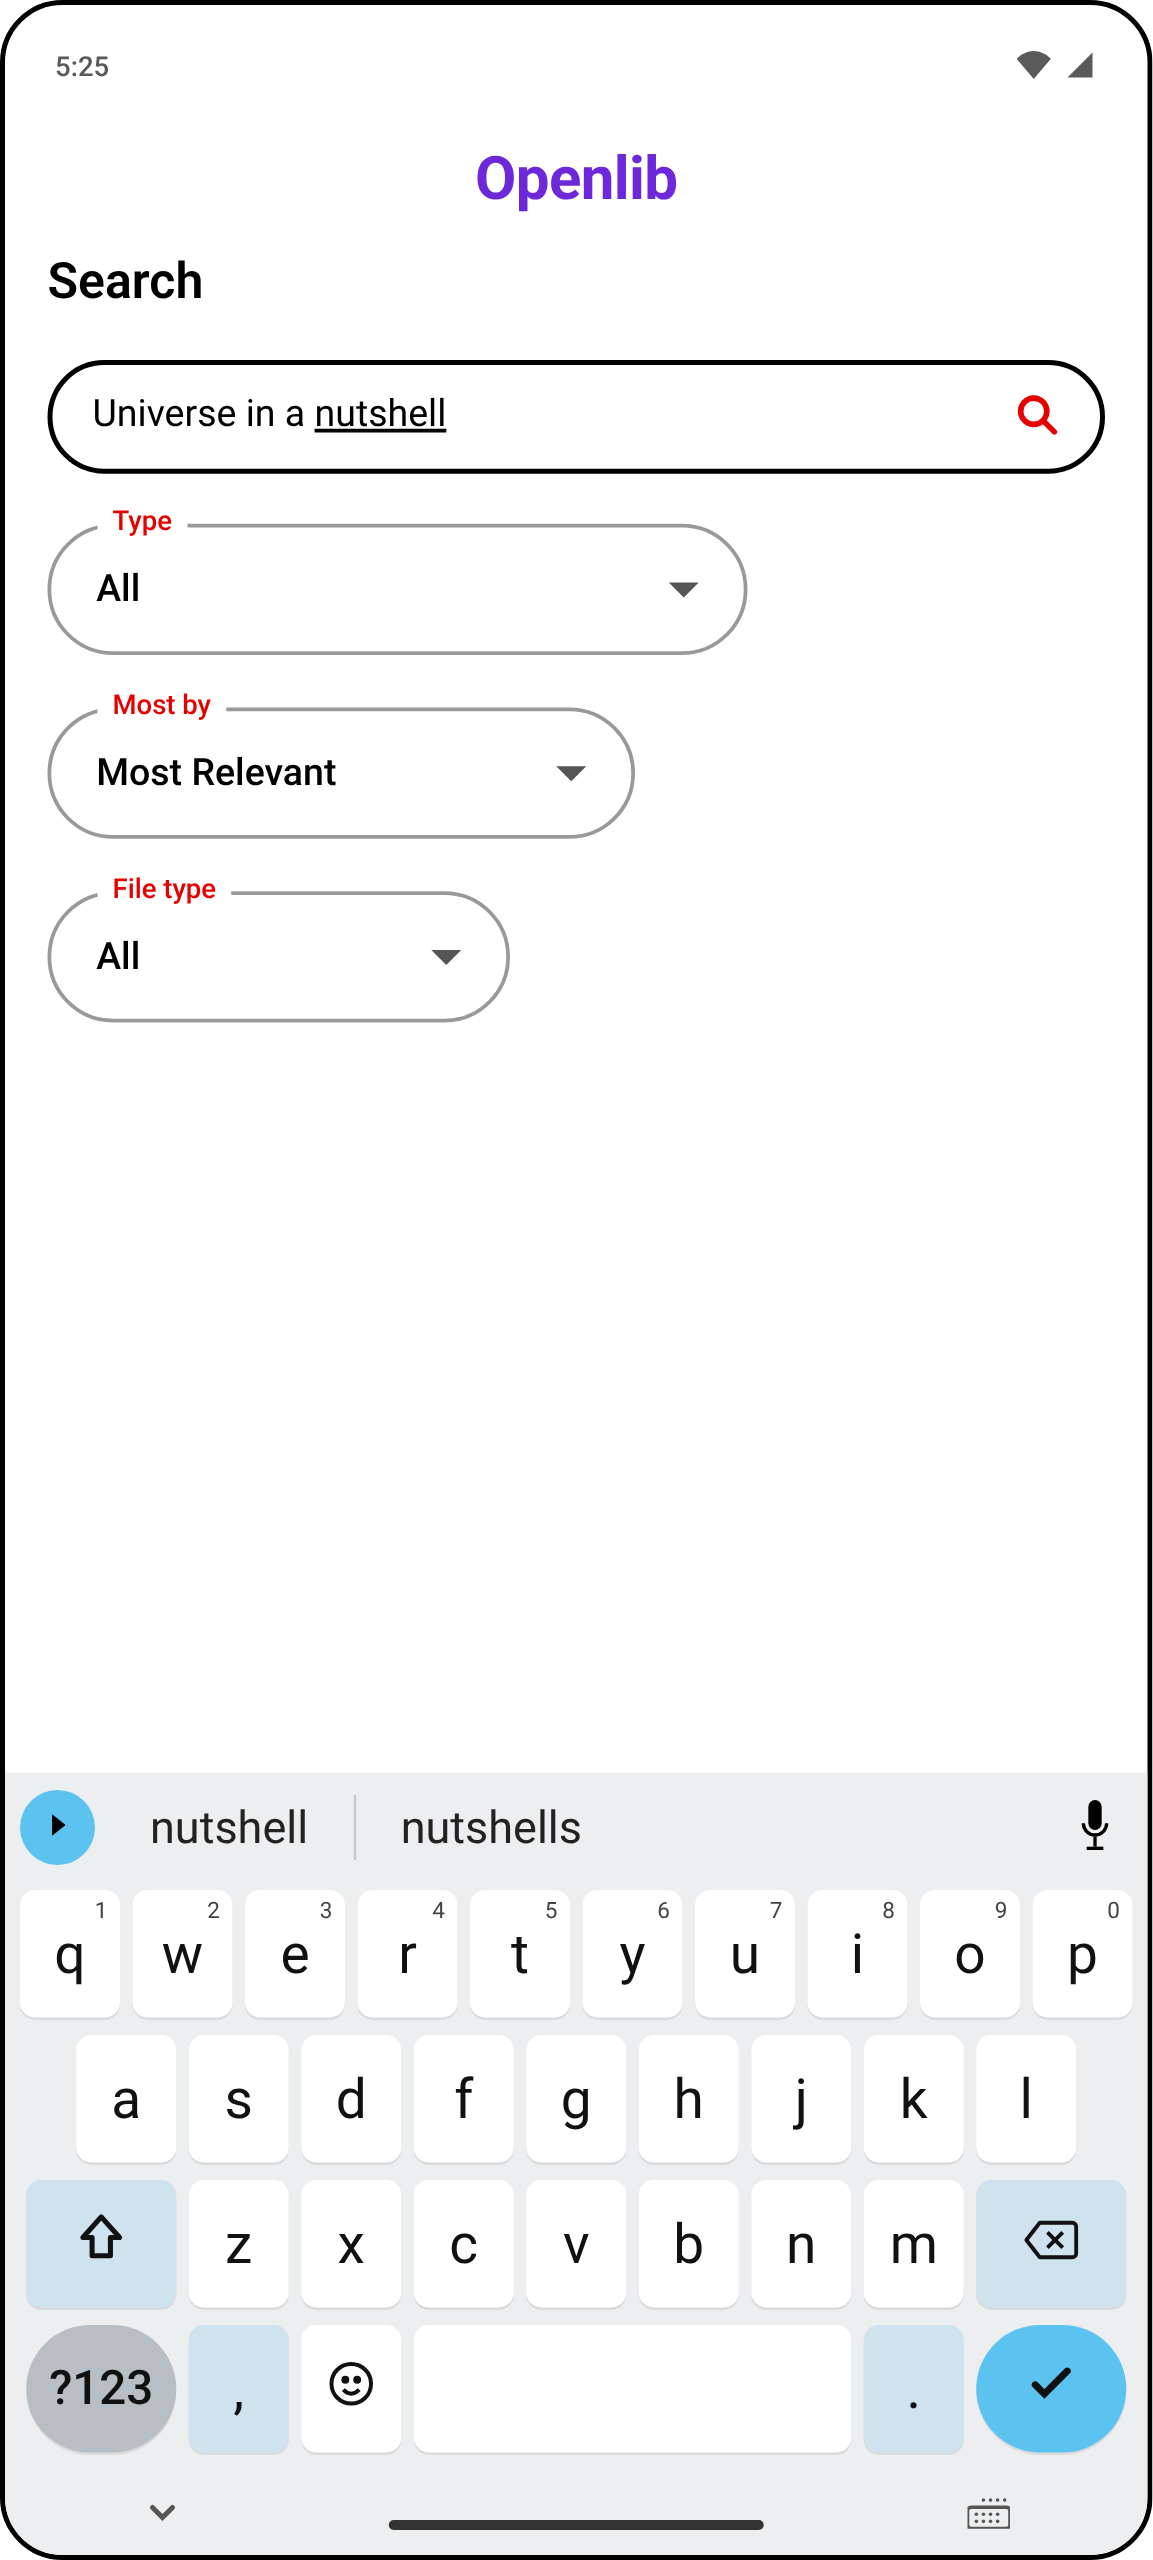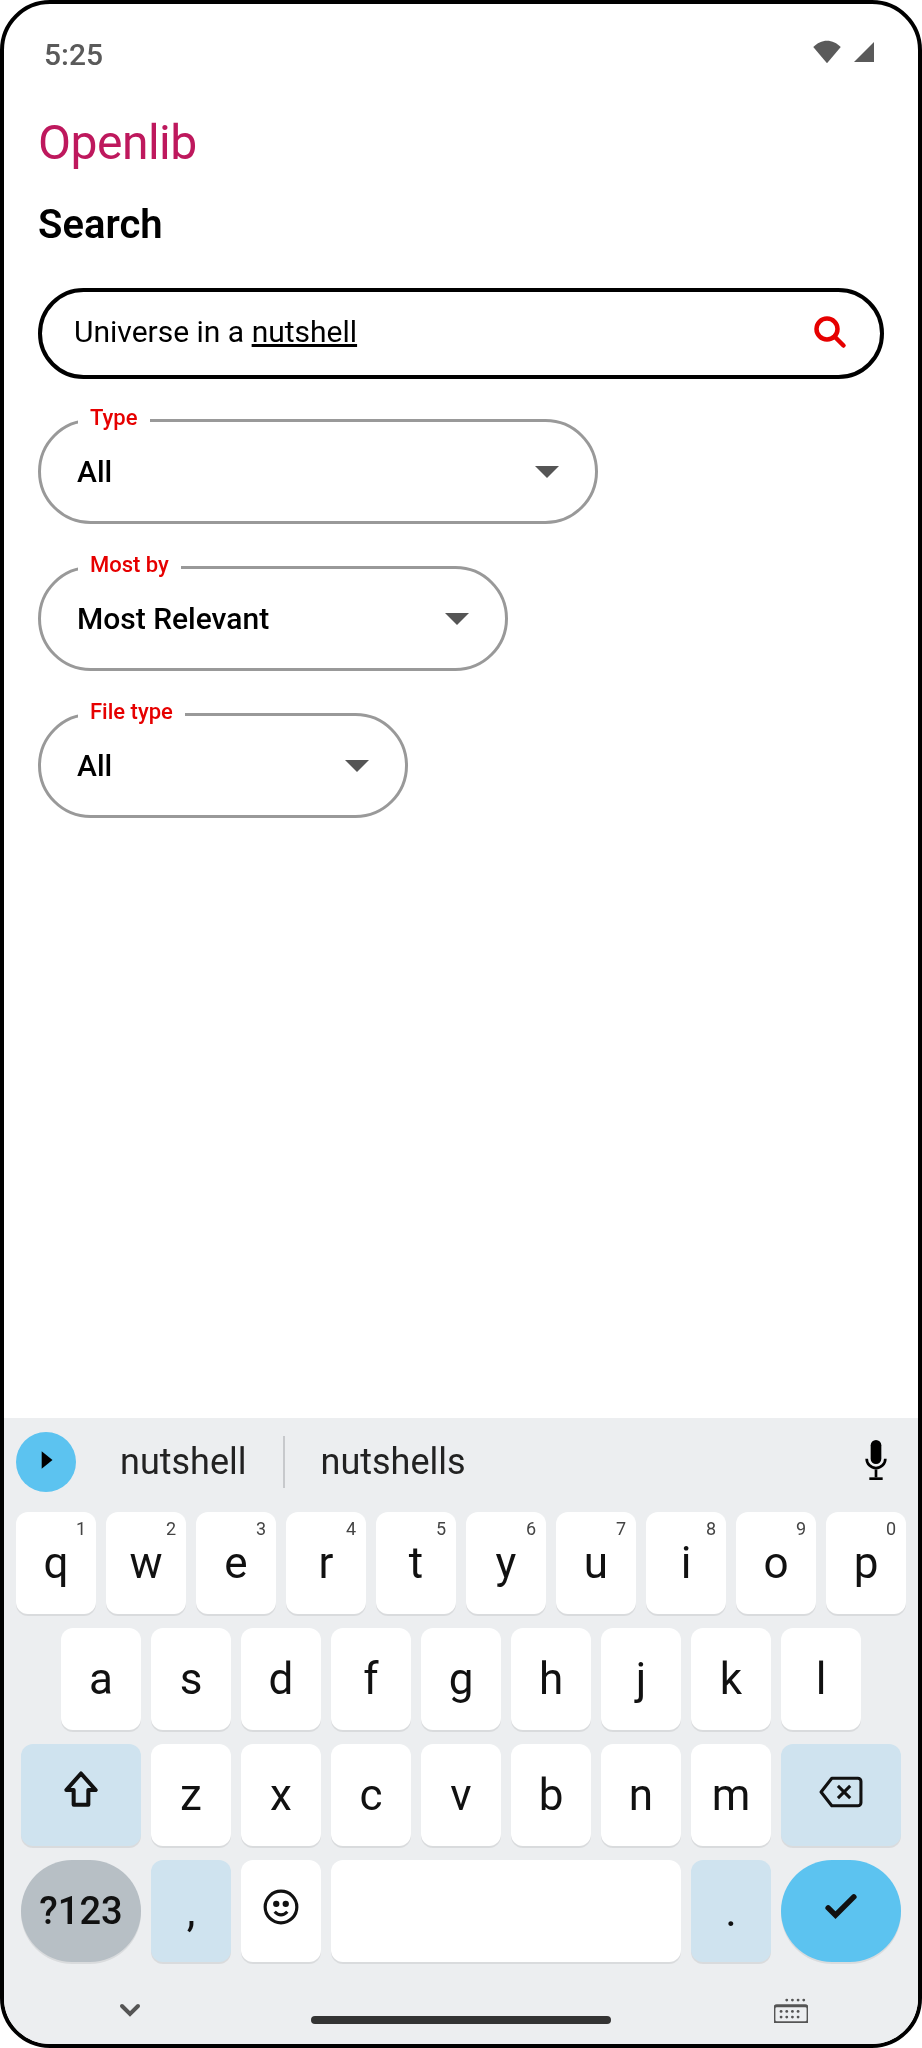--- a/index.html
+++ b/index.html
@@ -21,39 +21,40 @@
     border: 4px solid #000;
   }
   .status-bar {
     display: flex;
     justify-content: space-between;
     align-items: center;
     padding: 20px 40px 0 40px;
     height: 80px;
   }
   .status-time {
-    font-size: 30px;
+    font-size: 22px;
     color: #5a5a5a;
     font-weight: 500;
   }
   .status-icons {
     display: flex;
     gap: 8px;
     align-items: center;
   }
   .status-icons svg { fill: #5a5a5a; }
   .app-content {
     padding: 30px 34px 0 34px;
   }
   .app-title {
     font-size: 48px;
-    font-weight: 400;
-    color: #be185d;
+    font-weight: 700;
+    color: #6d28d9;
     margin-bottom: 30px;
     letter-spacing: -0.5px;
+    text-align: center;
   }
   .section-title {
     font-size: 40px;
     font-weight: 600;
     color: #000000;
     margin-bottom: 40px;
   }
   .search-field {
     display: flex;
     align-items: flex-start;

